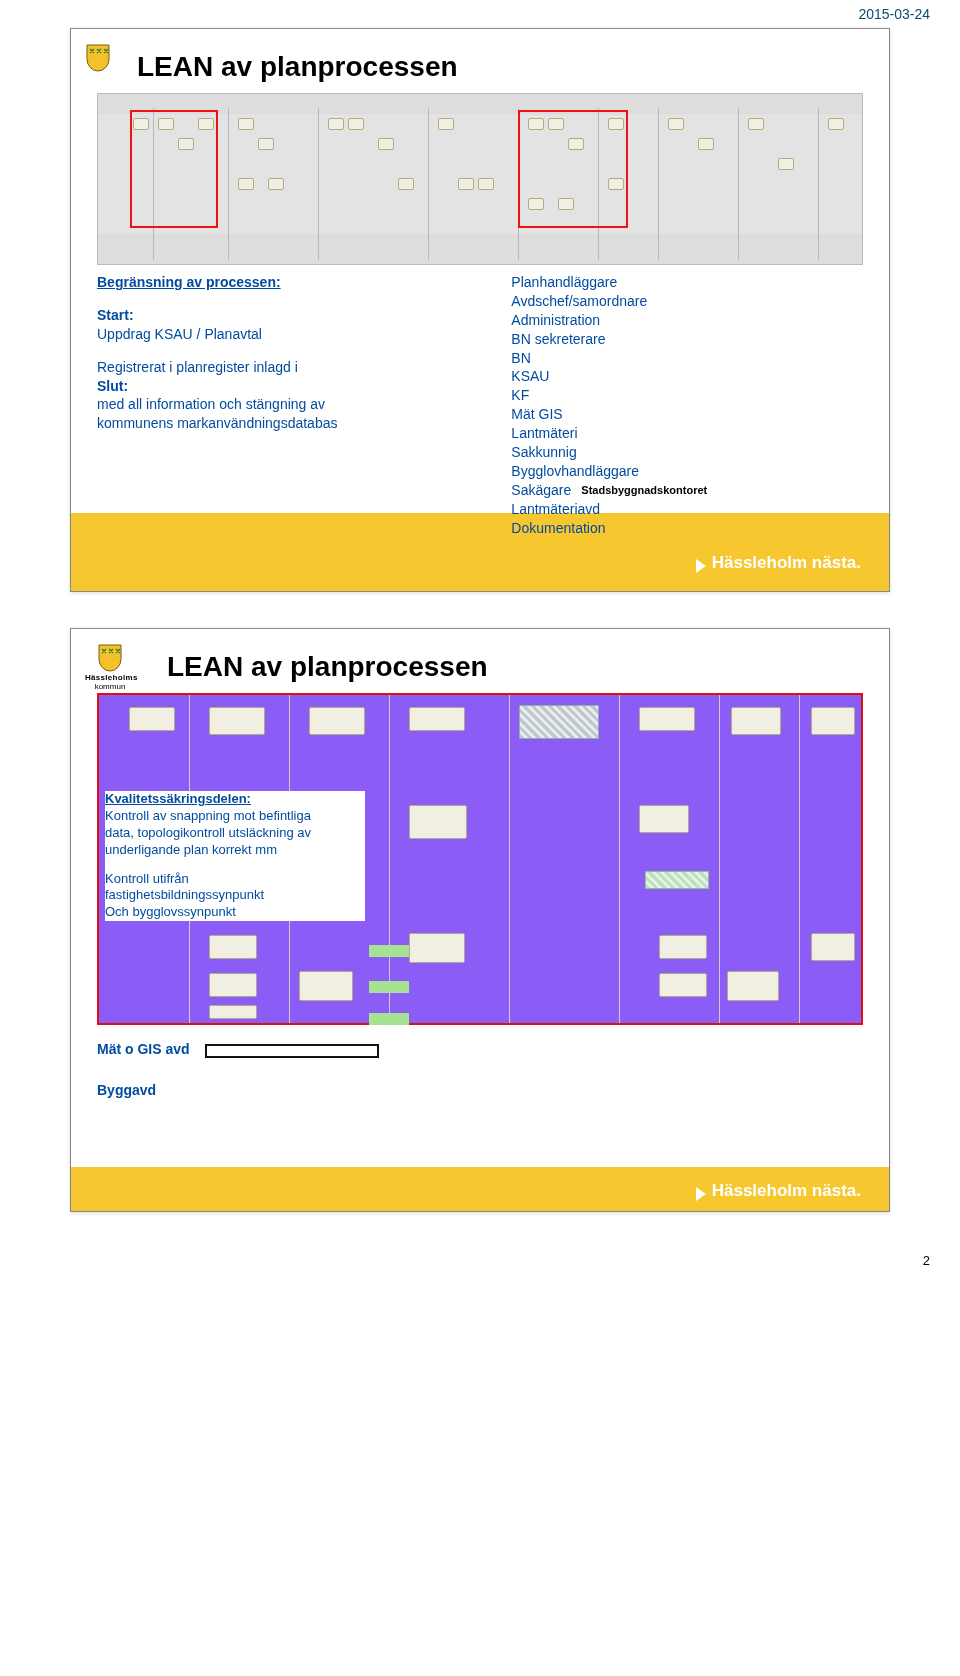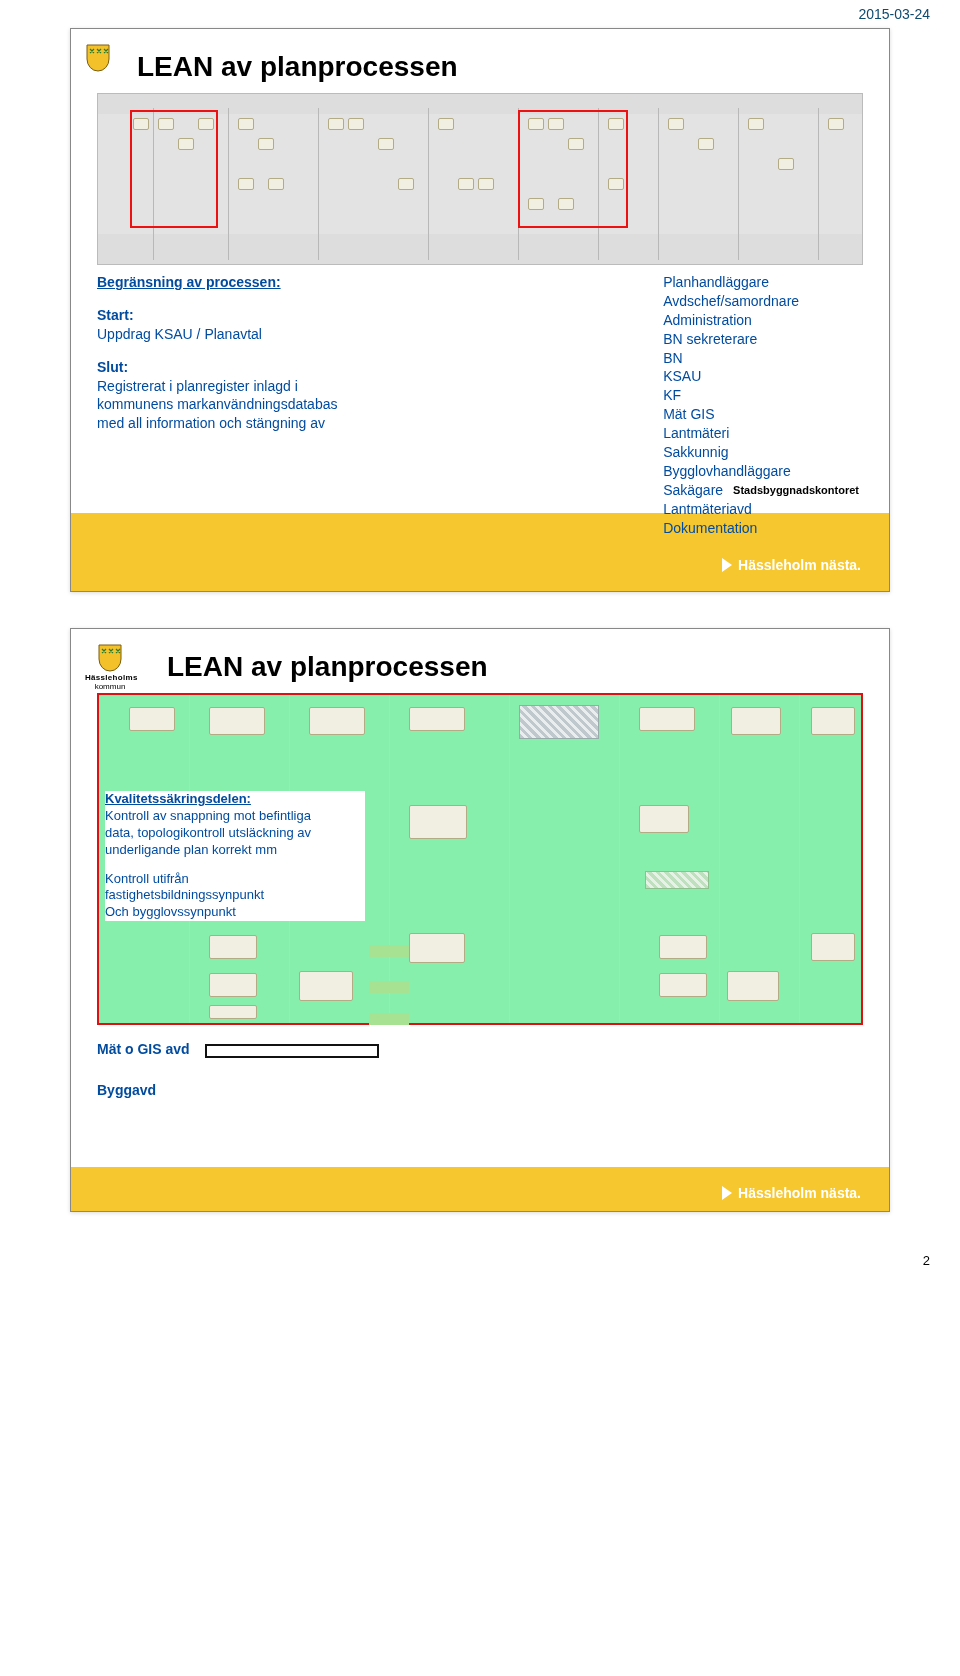--- a/index.html
+++ b/index.html
@@ -93,37 +93,36 @@
     left:0; right:0;
     bottom: 0;
     height: 78px;
     background: #f6c72f;
   }
   .bottom-yellow .bar-text {
     position: absolute;
     right: 28px;
     bottom: 18px;
     color: #fff;
-    font-size: 14px;
+    font-size: 17px;
     font-weight: bold;
     display: flex;
-    align-items: center;
+    align-items: flex-end;
     gap: 6px;
   }
   .bottom-yellow .bar-text .arrow {
     width:0;height:0;
     border-top:7px solid transparent;
     border-bottom:7px solid transparent;
     border-left:10px solid #fff;
   }
   .two-col {
     display: flex;
-    gap: 28px;
+    gap: 62px;
     margin-top: 4px;
-    justify-content: space-between;
   }
   .col-left {
     width: 46%;
     font-size: 14px;
     color: #014b9f;
     line-height: 1.35;
     z-index: 3;
     position: relative;
   }
   .col-left .hdr {
@@ -150,21 +149,21 @@
     font-size: 11px;
     font-weight: bold;
     color: #000;
   }
   
   .flow-area {
     border: 2px solid #d11;
     height: 328px;
     margin: 8px 0 0 0;
     position: relative;
-    background: #86efac;
+    background: #8b5cf6;
   }
   .flow-area .vline2 {
     position: absolute;
     top:0; bottom:0;
     width:1px;
     background:#ccc;
   }
   .flow-mini {
     position: absolute;
     border:1px solid #b2ab85;
@@ -303,24 +302,24 @@
           <div class="red-frame" style="left:420px; top:16px; width:110px; height:118px;"></div>
         </div>
 
         <div class="two-col">
           <div class="col-left">
             <div class="hdr">Begränsning av processen:</div>
             <div style="height:14px;"></div>
             <div><span style="font-weight:bold;">Start:</span></div>
             <div>Uppdrag KSAU / Planavtal</div>
             <div style="height:14px;"></div>
+            <div>Registrerat i planregister inlagd i</div>
             <div><span style="font-weight:bold;">Slut:</span></div>
-            <div>Registrerat i planregister inlagd i</div>
+            <div>med all information och stängning av</div>
             <div>kommunens markanvändningsdatabas</div>
-            <div>med all information och stängning av</div>
           </div>
 
           <div class="col-right">
             <div class="line">Planhandläggare</div>
             <div class="line">Avdschef/samordnare</div>
             <div class="line">Administration</div>
             <div class="line">BN sekreterare</div>
             <div class="line">BN</div>
             <div class="line">KSAU</div>
             <div class="line">KF</div>

